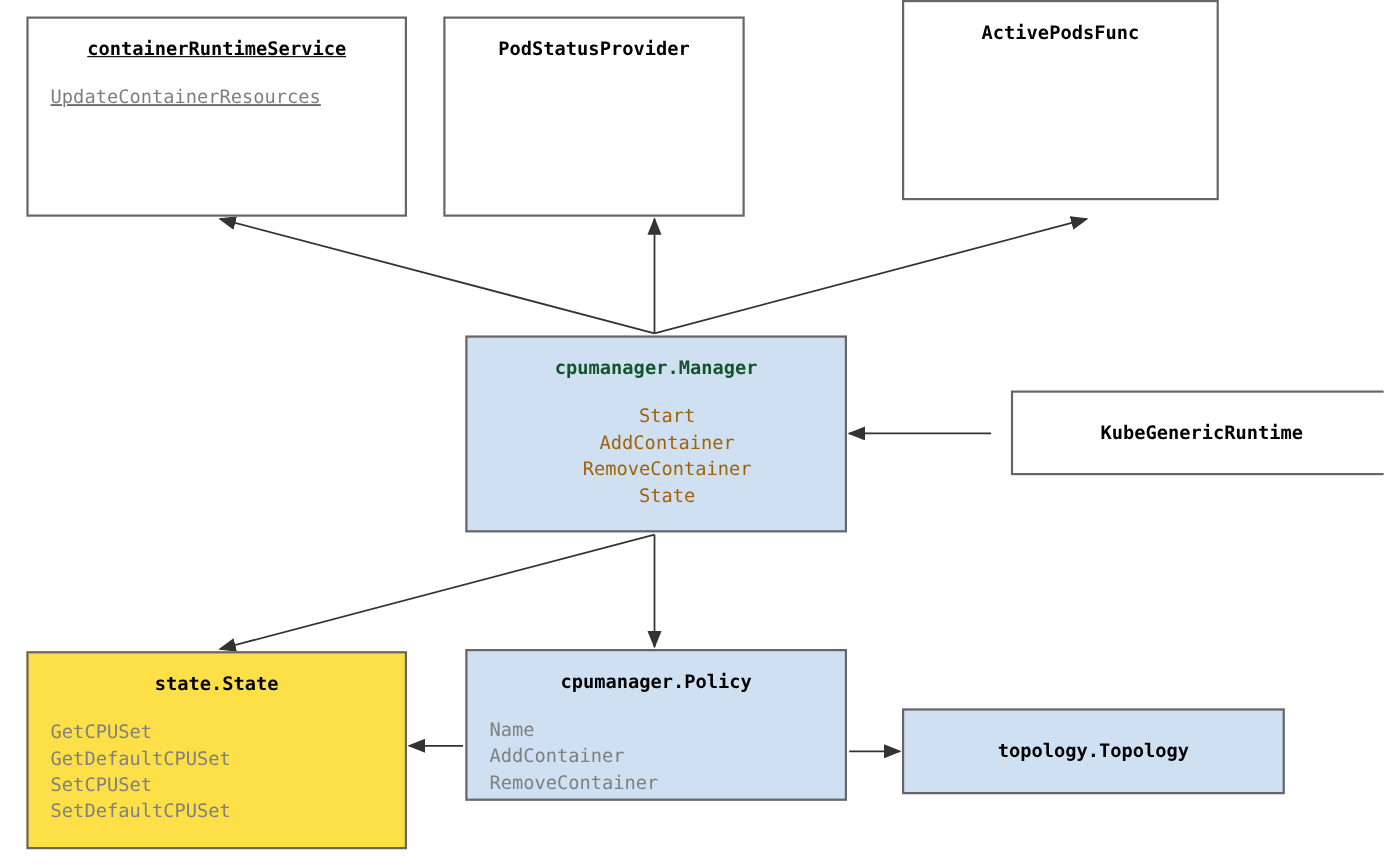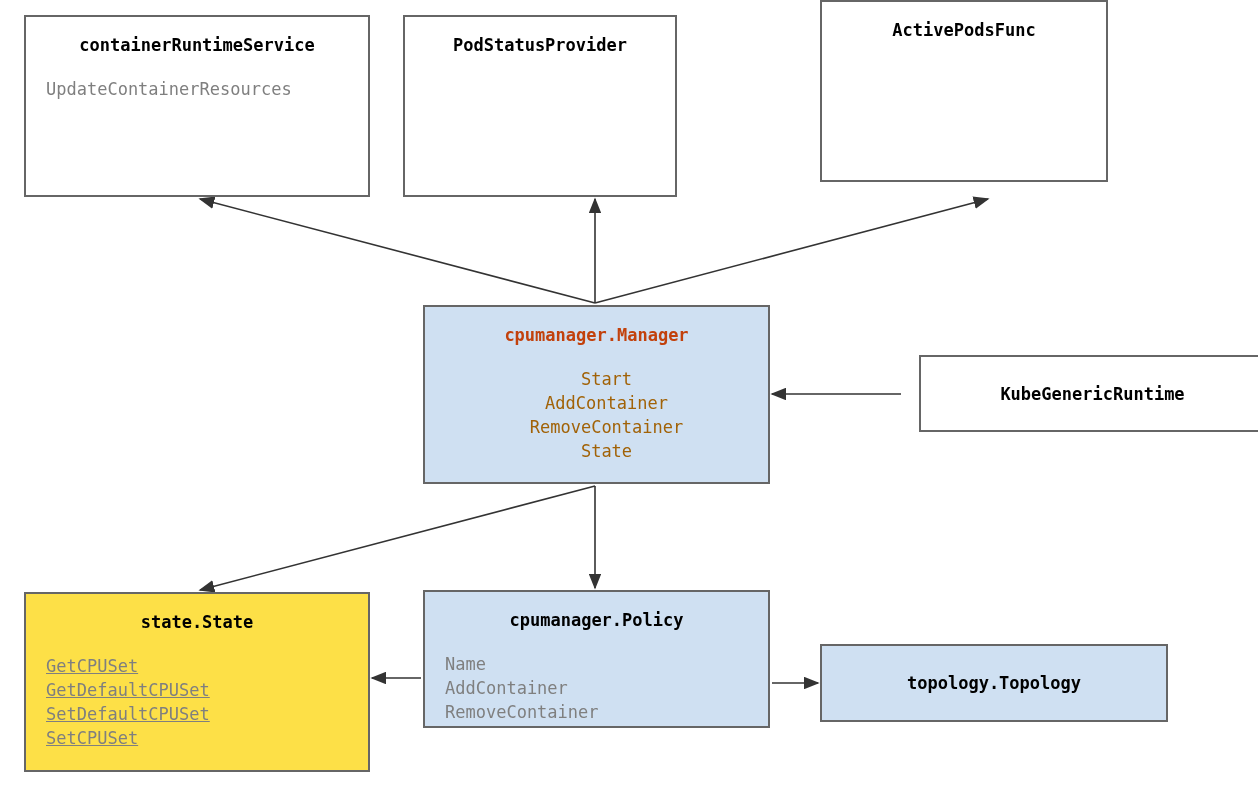--- a/index.html
+++ b/index.html
@@ -74,51 +74,51 @@
         <polyline points="595,303 988,199" fill="none" stroke="#333333" stroke-width="1.6" marker-end="url(#arrowhead)"></polyline>
         <polyline points="901,394 772,394" fill="none" stroke="#333333" stroke-width="1.6" marker-end="url(#arrowhead)"></polyline>
         <polyline points="595,486 200,590" fill="none" stroke="#333333" stroke-width="1.6" marker-end="url(#arrowhead)"></polyline>
         <polyline points="595,486 595,588" fill="none" stroke="#333333" stroke-width="1.6" marker-end="url(#arrowhead)"></polyline>
         <polyline points="421,678 372,678" fill="none" stroke="#333333" stroke-width="1.6" marker-end="url(#arrowhead)"></polyline>
         <polyline points="772,683 818,683" fill="none" stroke="#333333" stroke-width="1.6" marker-end="url(#arrowhead)"></polyline>
       </g>
   </svg>
 
   <div id="node-layer">
-      <div class="node" style="left: 24px; top: 15px; width: 346px; height: 182px; border-color: rgb(102, 102, 102);">
+      <div class="node" style="left: 24px; top: 15px; width: 346px; height: 182px; border-color: rgb(102, 102, 102); text-decoration: underline;">
         <div class="node-title" style="color: rgb(0, 0, 0);">containerRuntimeService</div>
         <div class="node-members" style="color: rgb(127, 127, 127);">
           <div class="member">UpdateContainerResources</div>
         </div>
       </div>
       <div class="node" style="left: 403px; top: 15px; width: 274px; height: 182px; border-color: rgb(102, 102, 102);">
         <div class="node-title" style="color: rgb(0, 0, 0);">PodStatusProvider</div>
       </div>
       <div class="node" style="left: 820px; top: 0; width: 288px; height: 182px; border-color: rgb(102, 102, 102);">
         <div class="node-title" style="color: rgb(0, 0, 0);">ActivePodsFunc</div>
       </div>
       <div class="node filled" style="left: 423px; top: 305px; width: 347px; height: 179px; border-color: rgb(102, 102, 102); background: rgb(207, 224, 242);">
-        <div class="node-title" style="color: #c2410c;">cpumanager.Manager</div>
+        <div class="node-title" style="color: #14532d;">cpumanager.Manager</div>
         <div class="node-members" style="color: #a16207; text-align: center;">
           <div class="member">Start</div>
           <div class="member">AddContainer</div>
           <div class="member">RemoveContainer</div>
           <div class="member">State</div>
         </div>
       </div>
       <div class="node" style="left: 903px; top: 355px; width: 347px; height: 77px; border-color: rgb(102, 102, 102); margin-left: 16px;">
         <div class="node-title compact" style="color: rgb(0, 0, 0);">KubeGenericRuntime</div>
       </div>
       <div class="node filled" style="left: 24px; top: 592px; width: 346px; height: 180px; border-color: rgb(102, 102, 102); background: #fde047;">
         <div class="node-title" style="color: rgb(0, 0, 0);">state.State</div>
-        <div class="node-members" style="color: rgb(127, 127, 127); text-decoration: underline;">
+        <div class="node-members" style="color: rgb(127, 127, 127);">
           <div class="member">GetCPUSet</div>
           <div class="member">GetDefaultCPUSet</div>
+          <div class="member">SetCPUSet</div>
           <div class="member">SetDefaultCPUSet</div>
-          <div class="member">SetCPUSet</div>
         </div>
       </div>
       <div class="node filled" style="left: 423px; top: 590px; width: 347px; height: 138px; border-color: rgb(102, 102, 102); background: rgb(207, 224, 242);">
         <div class="node-title" style="color: rgb(0, 0, 0);">cpumanager.Policy</div>
         <div class="node-members" style="color: rgb(127, 127, 127);">
           <div class="member">Name</div>
           <div class="member">AddContainer</div>
           <div class="member">RemoveContainer</div>
         </div>
       </div>

